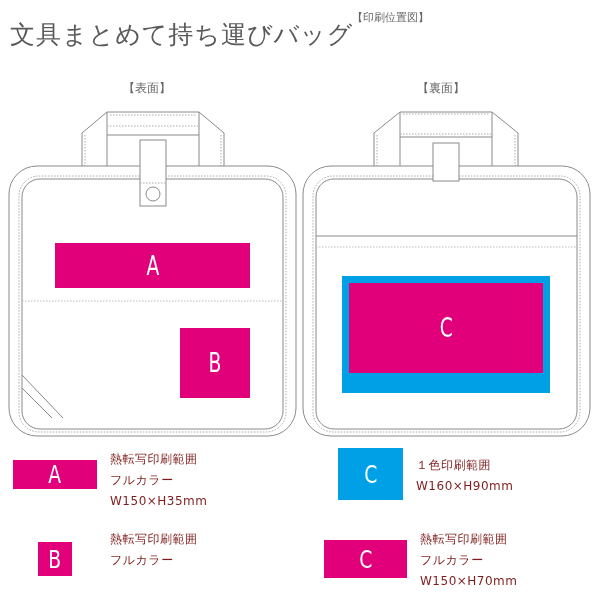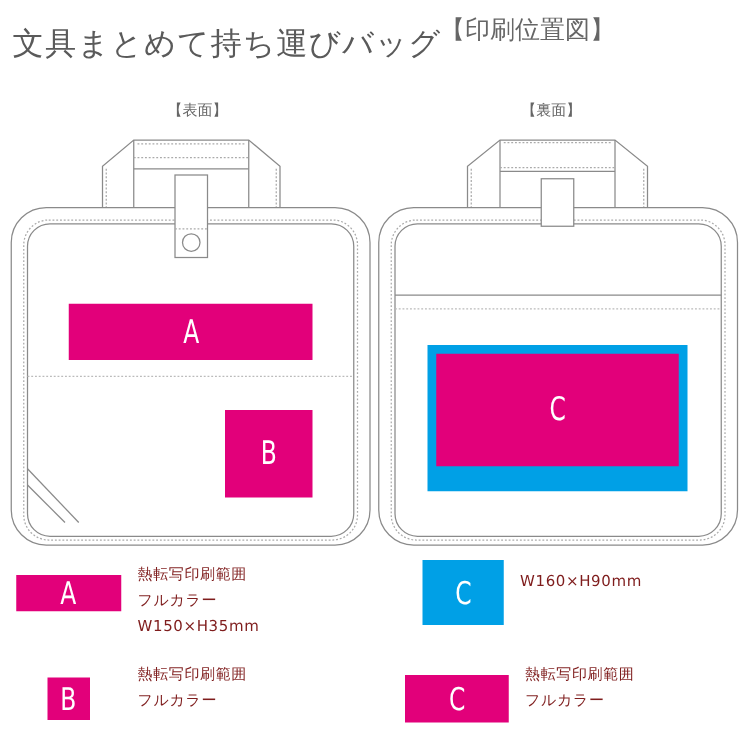--- a/index.html
+++ b/index.html
@@ -1,33 +1,33 @@
 <!DOCTYPE html>
 <html><head>
 <meta charset="utf-8">
 <style>
   html,body{margin:0;padding:0;background:#ffffff;}
   body{width:600px;height:600px;position:relative;overflow:hidden;font-family:"DejaVu Sans","Liberation Sans",sans-serif;color:#555;}
   .abs{position:absolute;}
   .title{left:10px;top:18px;font-size:25px;color:#5a5a5a;letter-spacing:1px;font-weight:300;white-space:nowrap;}
-  .subtitle{left:352px;top:10px;font-size:20px;color:#666;white-space:nowrap;}
+  .subtitle{left:352px;top:10px;font-size:11px;color:#666;white-space:nowrap;}
   .side-label{font-size:12px;color:#666;white-space:nowrap;}
   svg.bag{position:absolute;left:0;top:0;}
   .box-label{color:#fff;font-family:"DejaVu Sans Condensed","DejaVu Sans",sans-serif;display:flex;align-items:center;justify-content:center;font-size:26px;transform:scaleX(0.8);}
   .legend-swatch{position:absolute;display:flex;align-items:center;justify-content:center;color:#fff;font-size:25px;}
   .legend-swatch span{display:inline-block;transform:scaleX(0.75);}
   .legend-text{position:absolute;font-size:12px;line-height:21px;color:#7f1d1d;white-space:nowrap;letter-spacing:0.5px;}
 </style>
 </head>
 <body>
 
 <div class="abs title">文具まとめて持ち運びバッグ</div>
 <div class="abs subtitle">【印刷位置図】</div>
 
-<div class="abs side-label" style="left:134px;top:80px;">【表面】</div>
+<div class="abs side-label" style="left:123px;top:80px;">【表面】</div>
 <div class="abs side-label" style="left:417px;top:80px;text-align:center;">【裏面】</div>
 
 <svg class="bag" width="600" height="600" viewBox="0 0 600 600">
   <g fill="none" stroke="#8a8a8a" stroke-width="1">
 
     <g>
       <path d="M82 166 L82 133 L107 112 L199 112 L224 133 L224 166"></path>
       <line x1="107" y1="112" x2="107" y2="166"></line>
       <line x1="199" y1="112" x2="199" y2="166"></line>
       <line x1="107" y1="135" x2="199" y2="135"></line>
@@ -103,22 +103,24 @@
 </div>
 <div class="legend-text" style="left:110px;top:529px;">
   <div>熱転写印刷範囲</div>
   <div>フルカラー</div>
 </div>
 
 <div class="legend-swatch" style="left:338px;top:448px;width:65px;height:52px;background:#00a0e6;">
   <span>C</span>
 </div>
 <div class="legend-text" style="left:416px;top:455px;">
+  <div>１色印刷範囲</div>
   <div>W160×H90mm</div>
 </div>
 
 <div class="legend-swatch" style="left:324px;top:540px;width:83px;height:38px;background:#e2007a;">
   <span>C</span>
 </div>
 <div class="legend-text" style="left:420px;top:529px;">
   <div>熱転写印刷範囲</div>
   <div>フルカラー</div>
+  <div>W150×H70mm</div>
 </div>
 
 </body></html>

